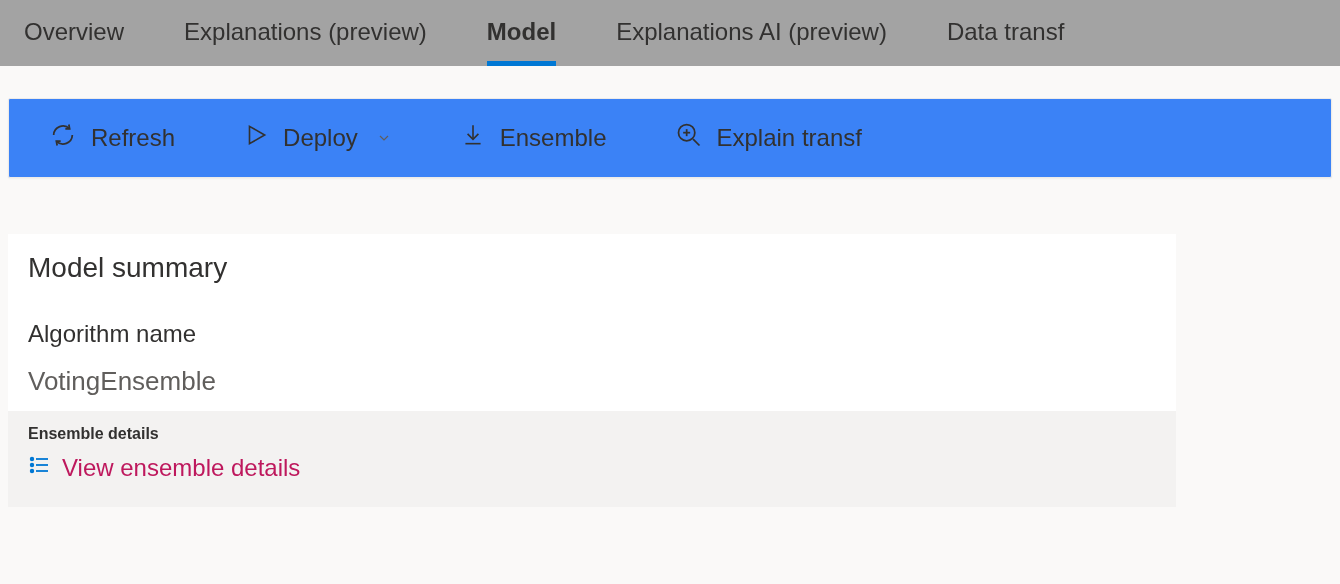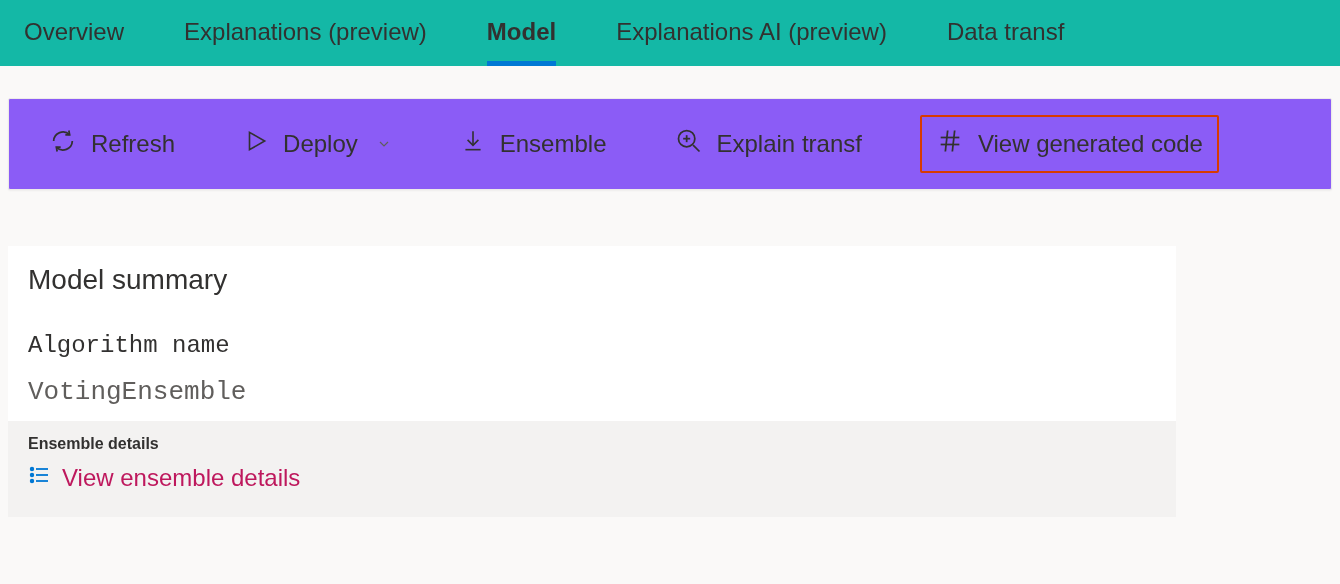--- a/index.html
+++ b/index.html
@@ -10,21 +10,21 @@
       width: 1340px;
       height: 584px;
       overflow: hidden;
     }
 
     .tabs {
       display: flex;
       align-items: center;
       padding: 18px 24px 0 24px;
       gap: 60px;
-      background: #14b8a6;
+      background: #a3a3a3;
     }
     .tab {
       font-size: 24px;
       color: #323130;
       padding-bottom: 20px;
       cursor: pointer;
       white-space: nowrap;
       position: relative;
     }
     .tab.active {
@@ -35,21 +35,21 @@
       position: absolute;
       left: 0;
       right: 0;
       bottom: 0;
       height: 5px;
       background: #0078d4;
     }
 
     .toolbar {
       margin: 32px 8px 0 8px;
-      background: #8b5cf6;
+      background: #3b82f6;
       border: 1px solid #edebe9;
       border-radius: 2px;
       box-shadow: 0 1px 2px rgba(0,0,0,0.05);
       display: flex;
       align-items: center;
       padding: 16px 30px;
       gap: 48px;
     }
     .tb-btn {
       display: flex;
@@ -69,21 +69,20 @@
     }
 
     .summary-card {
       margin: 56px 8px 0 8px;
       background: #ffffff;
       width: 1168px;
       max-width: 100%;
     }
     .summary-card .sec {
       padding: 14px 20px;
-      font-family: Liberation Mono, monospace;
     }
     .summary-card .title {
       font-size: 28px;
       color: #323130;
       padding: 18px 20px 22px;
     }
     .summary-card .label {
       font-size: 24px;
       color: #323130;
     }
@@ -166,31 +165,20 @@
       <svg width="28" height="28" viewBox="0 0 24 24" fill="none" stroke="#323130" stroke-width="1.5">
         <circle cx="10" cy="10" r="7"></circle>
         <line x1="15.5" y1="15.5" x2="21" y2="21"></line>
         <line x1="10" y1="7" x2="10" y2="13"></line>
         <line x1="7" y1="10" x2="13" y2="10"></line>
       </svg>
     </span>
     <span>Explain transf</span>
   </div>
 
-  <div class="tb-btn highlighted">
-    <span>
-      <svg width="28" height="28" viewBox="0 0 24 24" fill="none" stroke="#323130" stroke-width="1.5">
-        <line x1="4" y1="9" x2="20" y2="9"></line>
-        <line x1="4" y1="15" x2="20" y2="15"></line>
-        <line x1="10" y1="3" x2="8" y2="21"></line>
-        <line x1="16" y1="3" x2="14" y2="21"></line>
-      </svg>
-    </span>
-    <span>View generated code</span>
-  </div>
 
 </div>
 
 <div class="summary-card">
   <div class="title">Model summary</div>
 
   <div class="sec">
     <div class="label">Algorithm name</div>
     <div class="value">VotingEnsemble</div>
   </div>

